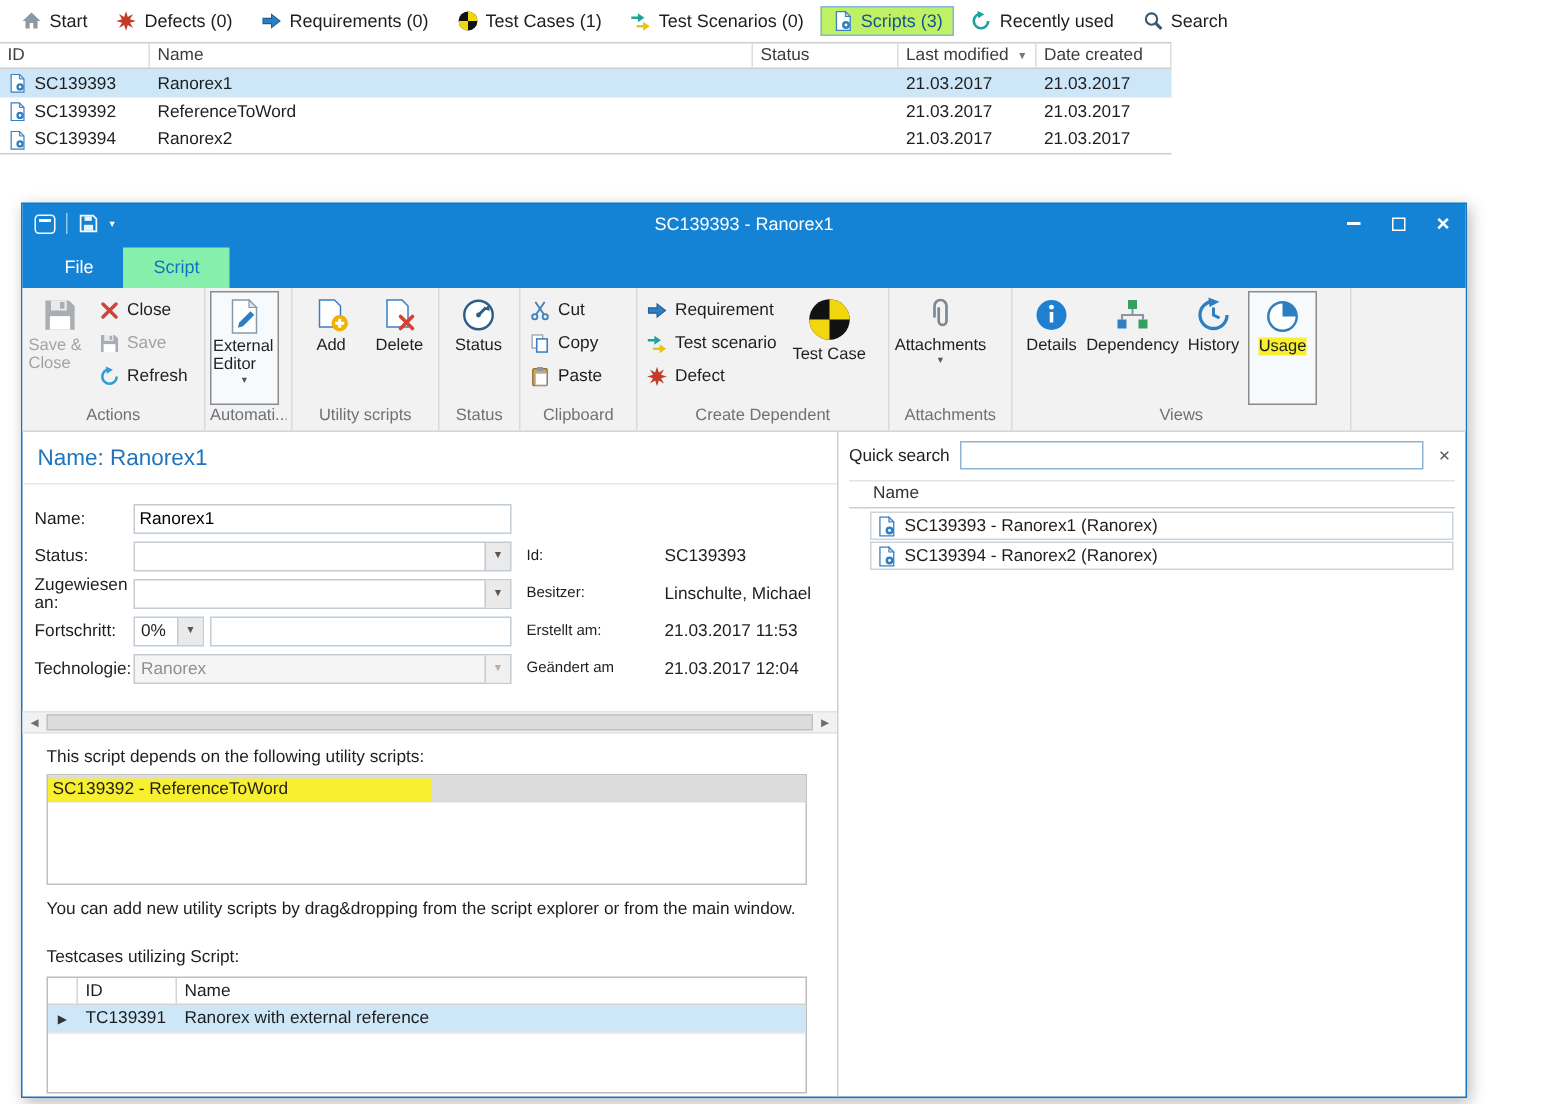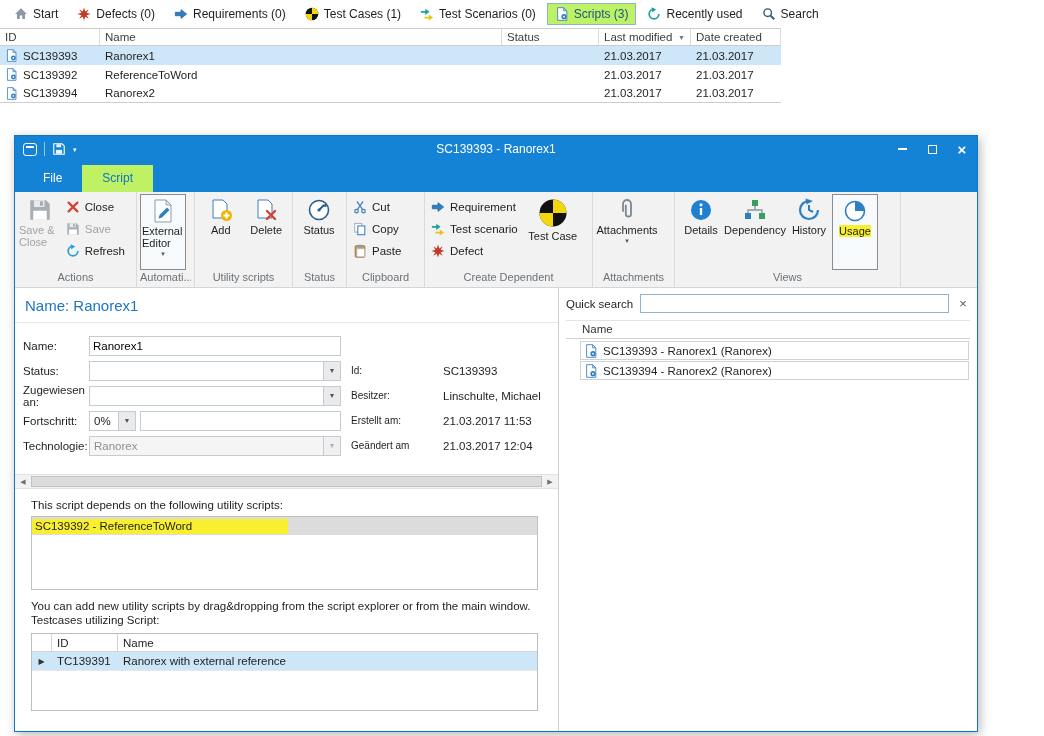--- a/index.html
+++ b/index.html
@@ -5,21 +5,21 @@
   *{box-sizing:border-box;margin:0;padding:0}
   html,body{width:1044px;height:736px}
   body{position:relative;background:#fff;font-family:"Liberation Sans",sans-serif;font-size:12px;color:#1e1e1e;overflow:hidden}
   svg{display:block}
   .ic13{width:13px;height:13px;flex:none}
   .ic14{width:14px;height:14px;flex:none}
   .ic24{width:24px;height:24px;flex:none}
   .ic28{width:30px;height:30px;flex:none}
 
   
-  .topbar{position:absolute;left:6px;top:3px;height:22px;display:flex;gap:3px}
+  .topbar{position:absolute;left:6px;top:3px;height:22px;display:flex;align-items:center;gap:3px}
   .toptab{display:flex;align-items:center;gap:5px;padding:2px 7px;border:1px solid transparent;white-space:nowrap;cursor:default}
   .toptab.active{background:#bef264;border-color:#86b4dd;color:#17538f}
 
   
   .scripts-grid{position:absolute;left:0;top:28px;width:781px;font-size:11.5px}
   .sg-header{display:flex;height:18px;border-top:1px solid #cdcdcd;border-bottom:1px solid #cdcdcd;color:#3c3c3c;background:#fff}
   .sg-header .cell{border-right:1px solid #dcdcdc;display:flex;align-items:center;gap:4px}
   .cell{padding:0 5px;display:flex;align-items:center;overflow:hidden;white-space:nowrap}
   .c-id{width:100px}.c-name{width:402px}.c-status{width:97px}.c-mod{width:92px}.c-created{width:90px}
   .sort-arrow{font-size:7px;color:#6b7b8a;margin-left:auto}
@@ -38,21 +38,21 @@
   .qat-caret{font-size:7px;line-height:7px;color:#fff}
   .title{position:absolute;left:0;right:0;text-align:center;font-size:12px}
   .wincontrols{margin-left:auto;display:flex;z-index:1}
   .winbtn{width:30px;height:26px;display:flex;align-items:center;justify-content:center;cursor:default}
   .glyph-min{width:9px;height:0;border-bottom:2px solid #fff}
   .glyph-max{width:9px;height:9px;border:1.4px solid #fff}
   .winbtn.close{font-size:15px;font-weight:bold}
 
   .ribbontabs{height:30px;background:#1583d5;display:flex;align-items:flex-end;padding-left:8px;flex:none}
   .rtab{padding:6px 20px 7px;color:#fff;cursor:default}
-  .rtab.active{background:#bef264;color:#1272c4}
+  .rtab.active{background:#86efac;color:#1272c4}
 
   .ribbon{height:96px;background:#f2f2f2;border-bottom:1px solid #d4d4d4;display:flex;flex:none}
   .rgroup{border-right:1px solid #dadada;display:flex;flex-direction:column;padding:2px 3px 0;flex:none}
   .rgroup.filler{flex:1;border-right:none}
   .rgroup-content{flex:1;display:flex;align-items:stretch}
   .rgroup-label{height:17px;text-align:center;color:#6b7278;font-size:11px;line-height:15px;white-space:nowrap;overflow:hidden}
   .bigbtn{width:46px;display:flex;flex-direction:column;align-items:center;padding:4px 1px 1px;gap:2px;font-size:11px;text-align:left;line-height:12px;cursor:default}
   .bigbtn.w60{width:62px}
   .bigbtn.w54{width:54px}
   .bigbtn.disabled{color:#a3a3a3}
@@ -88,21 +88,21 @@
   .hscroll{height:15px;margin-top:16px;background:#f1f2f3;border-top:1px solid #e2e2e2;border-bottom:1px solid #e2e2e2;display:flex;align-items:stretch}
   .harrow{width:16px;display:flex;align-items:center;justify-content:center;font-size:7px;color:#707070}
   .htrack{flex:1;display:flex}
   .hthumb{flex:1;background:#dcdcdc;border:1px solid #c2c2c2;margin:1px 0}
 
   .deps{padding:10px 6px 0 16px;font-size:11.5px}
   .deplist{margin-top:5px;width:507px;height:74px;border:1px solid #c0c0c0;background:#fff;overflow:hidden}
   .depitem{height:18px;background:#dcdcdc;display:flex;align-items:center}
   .depitem .hlwide{background:#f8ef2e;padding:1px 96px 2px 3px;white-space:nowrap}
   .hint{margin-top:10px}
-  .tclabel{margin-top:2px}
+  .tclabel{margin-top:20px}
   .tctable{margin-top:7px;width:507px;height:78px;border:1px solid #bdbdbd;background:#fff}
   .tc-header{display:flex;height:18px;border-bottom:1px solid #d4d4d4;align-items:center}
   .tc-c0{width:20px;flex:none;border-right:1px solid #d4d4d4;height:100%;display:flex;align-items:center;justify-content:center}
   .tc-cid{width:66px;flex:none;padding:0 5px;border-right:1px solid #d4d4d4;height:100%;display:flex;align-items:center}
   .tc-cname{flex:1;padding:0 5px;height:100%;display:flex;align-items:center}
   .tc-row{display:flex;height:19px;align-items:center;background:#cde7f9;border-bottom:1px solid #e8e8e8}
   .tc-row .tc-c0,.tc-row .tc-cid{border-right-color:transparent}
   .tc-expander{font-size:8px;color:#333}
 
   .right{flex:1;border-left:1px solid #d0d0d0;padding:6px 7px 0;display:flex;flex-direction:column;min-width:0}

